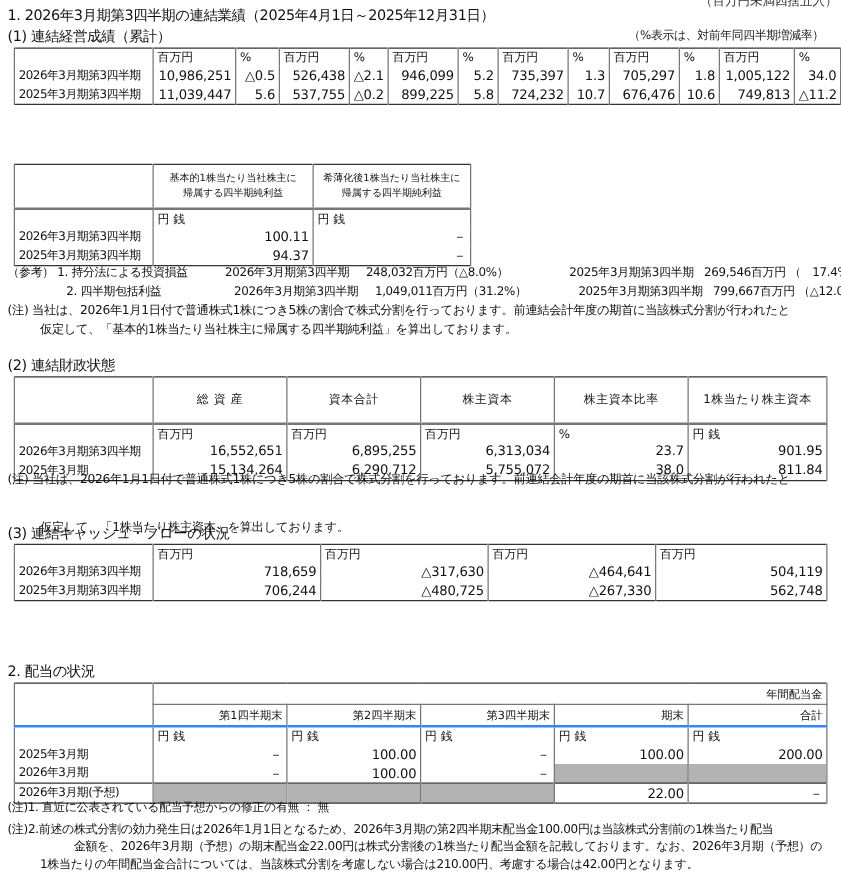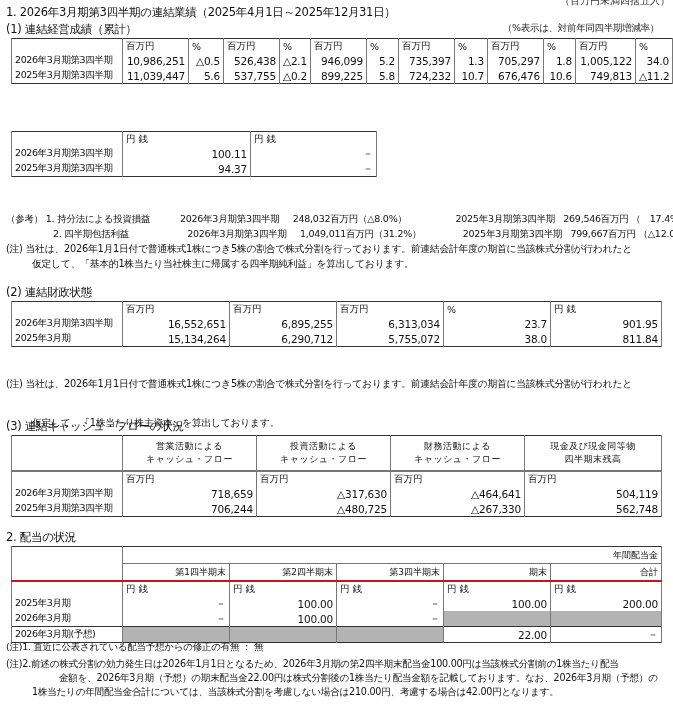--- a/index.html
+++ b/index.html
@@ -19,21 +19,21 @@
   .t td, .t th { border-left: 1px solid #777; border-right: 1px solid #777; }
   .hdr th { font-size: 9.5px; text-align: center; height: 34px; border-bottom: 2px solid #777; letter-spacing: 0.5px; }
   .hdr th.small { font-size: 8px; line-height: 12px; letter-spacing: 0; }
   .unit td { font-size: 9.5px; text-align: left; height: 13px; padding-top: 1px; }
   .row td { font-size: 10.5px; text-align: right; height: 15px; letter-spacing: -0.2px; }
   .row td.lbl, .unit td.lbl { text-align: left; font-size: 9.5px; letter-spacing: -0.4px; }
   .note { font-size: 9.5px; left: 6px; white-space: nowrap; letter-spacing: -0.25px; line-height: 14px; }
   .gray { background: #b3b3b3; }
   .bt { border-top: 1.5px solid #333 !important; }
   .hdr2 th { height: 16px; font-size: 9px; text-align: right; border-bottom: 1px solid #777; }
-  .hdr2 th.bb2 { border-bottom: 2px solid #b91c1c; }
+  .hdr2 th.bb2 { border-bottom: 2px solid #3b82f6; }
 </style>
 </head>
 <body>
 
 <div class="abs cut-top">（百万円未満四捨五入）</div>
 <div class="abs h1">1. 2026年3月期第3四半期の連結業績（2025年4月1日～2025年12月31日）</div>
 <div class="abs h2" style="top:22px">(1) 連結経営成績（累計）</div>
 <div class="abs pctnote">（%表示は、対前年同四半期増減率）</div>
 
 <table class="t" style="left:11px; top:38px; width:650px;">
@@ -101,20 +101,25 @@
 </tbody>
   </table>
 
 <table class="t" style="left:11px; top:131px; width:365px;">
   <colgroup>
       <col style="width:111px">
       <col style="width:128px">
       <col style="width:126px">
     </colgroup>
   <tbody>
+      <tr class="hdr">
+    <th></th>
+    <th class="small"><span>基本的1株当たり当社株主に</span><br><span>帰属する四半期純利益</span></th>
+    <th class="small"><span>希薄化後1株当たり当社株主に</span><br><span>帰属する四半期純利益</span></th>
+  </tr>
   <tr class="unit">
     <td></td>
     <td>円 銭</td>
     <td>円 銭</td>
   </tr>
   <tr class="row">
     <td class="lbl">2026年3月期第3四半期</td>
     <td>100.11</td>
     <td>－</td>
   </tr>
@@ -150,20 +155,28 @@
 <table class="t" style="left:11px; top:301px; width:650px;">
   <colgroup>
     <col style="width:111px">
       <col style="width:107px">
       <col style="width:107px">
       <col style="width:107px">
       <col style="width:107px">
       <col style="width:111px">
   </colgroup>
   <tbody>
+      <tr class="hdr" style="height:37px">
+    <th></th>
+    <th>総 資 産</th>
+    <th>資本合計</th>
+    <th>株主資本</th>
+    <th>株主資本比率</th>
+    <th>1株当たり株主資本</th>
+  </tr>
   <tr class="unit">
     <td></td>
     <td>百万円</td>
     <td>百万円</td>
     <td>百万円</td>
     <td>%</td>
     <td>円 銭</td>
   </tr>
   <tr class="row">
     <td class="lbl">2026年3月期第3四半期</td>
@@ -189,27 +202,20 @@
 <div class="abs h2" style="top:419px">(3) 連結キャッシュ・フローの状況</div>
 <table class="t" style="left:11px; top:435px; width:650px;">
   <colgroup>
     <col style="width:111px">
       <col style="width:134px">
       <col style="width:134px">
       <col style="width:134px">
       <col style="width:137px">
   </colgroup>
   <tbody>
-      <tr class="hdr">
-    <th></th>
-    <th style="font-size:9px;line-height:13px"><span>営業活動による</span><br><span>キャッシュ・フロー</span></th>
-    <th style="font-size:9px;line-height:13px"><span>投資活動による</span><br><span>キャッシュ・フロー</span></th>
-    <th style="font-size:9px;line-height:13px"><span>財務活動による</span><br><span>キャッシュ・フロー</span></th>
-    <th style="font-size:9px;line-height:13px"><span>現金及び現金同等物</span><br><span>四半期末残高</span></th>
-  </tr>
   <tr class="unit">
     <td></td>
     <td>百万円</td>
     <td>百万円</td>
     <td>百万円</td>
     <td>百万円</td>
   </tr>
   <tr class="row">
     <td class="lbl">2026年3月期第3四半期</td>
     <td>718,659</td>

